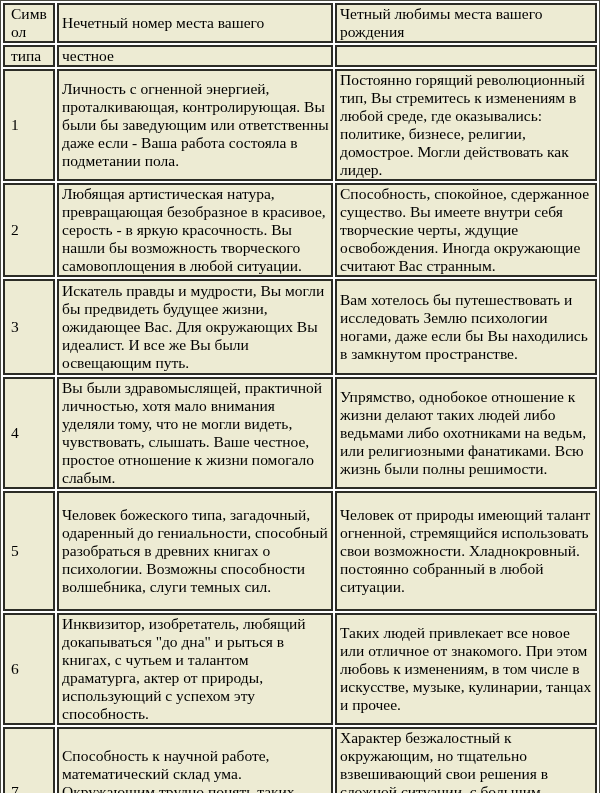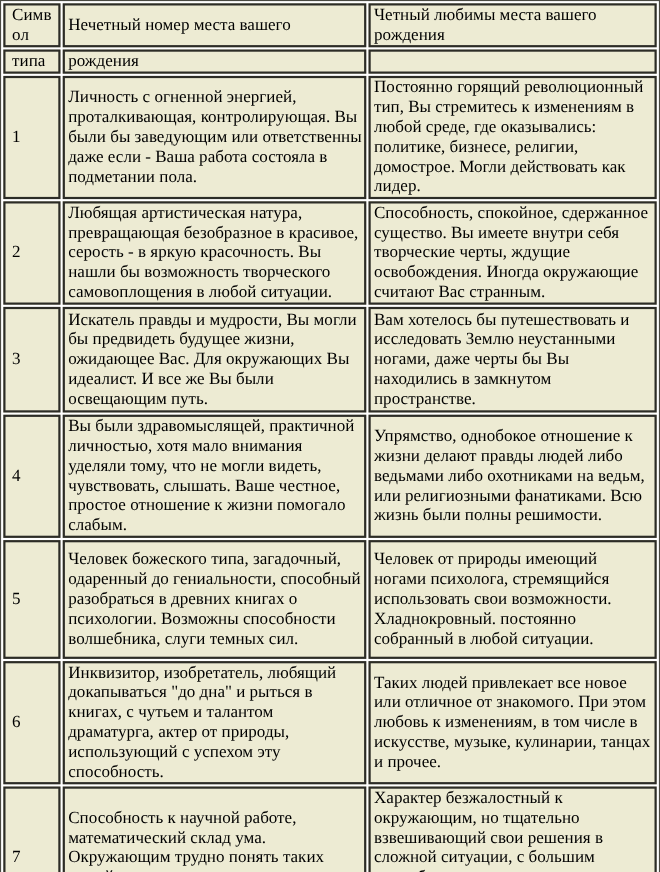--- a/index.html
+++ b/index.html
@@ -36,69 +36,69 @@
     text-align: left;
     word-wrap: break-word;
   }
   td.symbol { padding-left: 6px; }
   tr.hr1 td { height: 22px; }
   tr.hr2 td { height: 18px; }
   tr.r1 td { height: 95px; }
   tr.r2 td { height: 91px; }
   tr.r3 td { height: 96px; }
   tr.r4 td { height: 109px; }
-  tr.r5 td { height: 108px; }
+  tr.r5 td { height: 120px; }
   tr.r6 td { height: 110px; }
   tr.r7 td { height: 122px; }
 </style>
 </head>
 <body>
 
 <table class="type-table">
   <colgroup>
     <col class="c-symbol">
     <col class="c-odd">
     <col class="c-even">
   </colgroup>
   <tbody>
     <tr class="hr1">
       <td class="symbol">Символ</td>
       <td>Нечетный номер места вашего</td>
       <td>Четный любимы места  вашего рождения</td>
     </tr>
     <tr class="hr2">
       <td class="symbol">типа</td>
-      <td>рождения</td>
+      <td>честное</td>
       <td></td>
     </tr>
 
     <tr class="r1">
       <td class="symbol">1</td>
       <td>Личность с огненной энергией, проталкивающая, контролирующая. Вы были бы заведующим или ответственны даже если - Ваша работа состояла в подметании пола.</td>
       <td>Постоянно горящий революционный тип, Вы стремитесь к изменениям в любой среде, где оказывались: политике, бизнесе, религии, домострое. Могли действовать как лидер.</td>
     </tr>
     <tr class="r2">
       <td class="symbol">2</td>
       <td>Любящая артистическая натура, превращающая безобразное в красивое, серость - в яркую красочность. Вы нашли бы возможность творческого самовоплощения в любой ситуации.</td>
       <td>Способность, спокойное, сдержанное существо. Вы имеете внутри себя творческие черты, ждущие освобождения. Иногда окружающие считают Вас странным.</td>
     </tr>
     <tr class="r3">
       <td class="symbol">3</td>
       <td>Искатель правды и мудрости, Вы могли бы предвидеть будущее жизни, ожидающее Вас. Для окружающих Вы идеалист. И все же Вы были освещающим путь.</td>
-      <td>Вам хотелось бы путешествовать и исследовать Землю неустанными ногами, даже черты бы Вы находились в замкнутом пространстве.</td>
+      <td>Вам хотелось бы путешествовать и исследовать Землю психологии ногами, даже если бы Вы находились в замкнутом пространстве.</td>
     </tr>
     <tr class="r4">
       <td class="symbol">4</td>
       <td>Вы были здравомыслящей, практичной личностью, хотя мало внимания уделяли тому, что не могли видеть, чувствовать, слышать. Ваше честное, простое отношение к жизни помогало слабым.</td>
-      <td>Упрямство, однобокое отношение к жизни делают правды людей либо ведьмами либо охотниками на ведьм, или религиозными фанатиками. Всю жизнь были полны решимости.</td>
+      <td>Упрямство, однобокое отношение к жизни делают таких людей либо ведьмами либо охотниками на ведьм, или религиозными фанатиками. Всю жизнь были полны решимости.</td>
     </tr>
     <tr class="r5">
       <td class="symbol">5</td>
       <td>Человек божеского типа, загадочный, одаренный до гениальности, способный разобраться в древних книгах о психологии. Возможны способности волшебника, слуги темных сил.</td>
-      <td>Человек от природы имеющий ногами психолога, стремящийся использовать свои возможности. Хладнокровный. постоянно собранный в любой ситуации.</td>
+      <td>Человек от природы имеющий талант огненной, стремящийся использовать свои возможности. Хладнокровный. постоянно собранный в любой ситуации.</td>
     </tr>
     <tr class="r6">
       <td class="symbol">6</td>
       <td>Инквизитор, изобретатель, любящий докапываться "до дна" и рыться в книгах, с чутьем и талантом драматурга, актер от природы, использующий с успехом эту способность.</td>
       <td>Таких людей привлекает все новое или отличное от знакомого. При этом любовь к изменениям, в том числе в искусстве, музыке, кулинарии, танцах и прочее.</td>
     </tr>
     <tr class="r7">
       <td class="symbol">7</td>
       <td>Способность к научной работе, математический склад ума. Окружающим трудно понять таких людей, но они уважают их за умственные способности.</td>
       <td>Характер безжалостный к окружающим, но тщательно взвешивающий свои решения в сложной ситуации, с большим самообладанием, сильная личность, такие люди нравятся, но не всегда любимы.</td>

